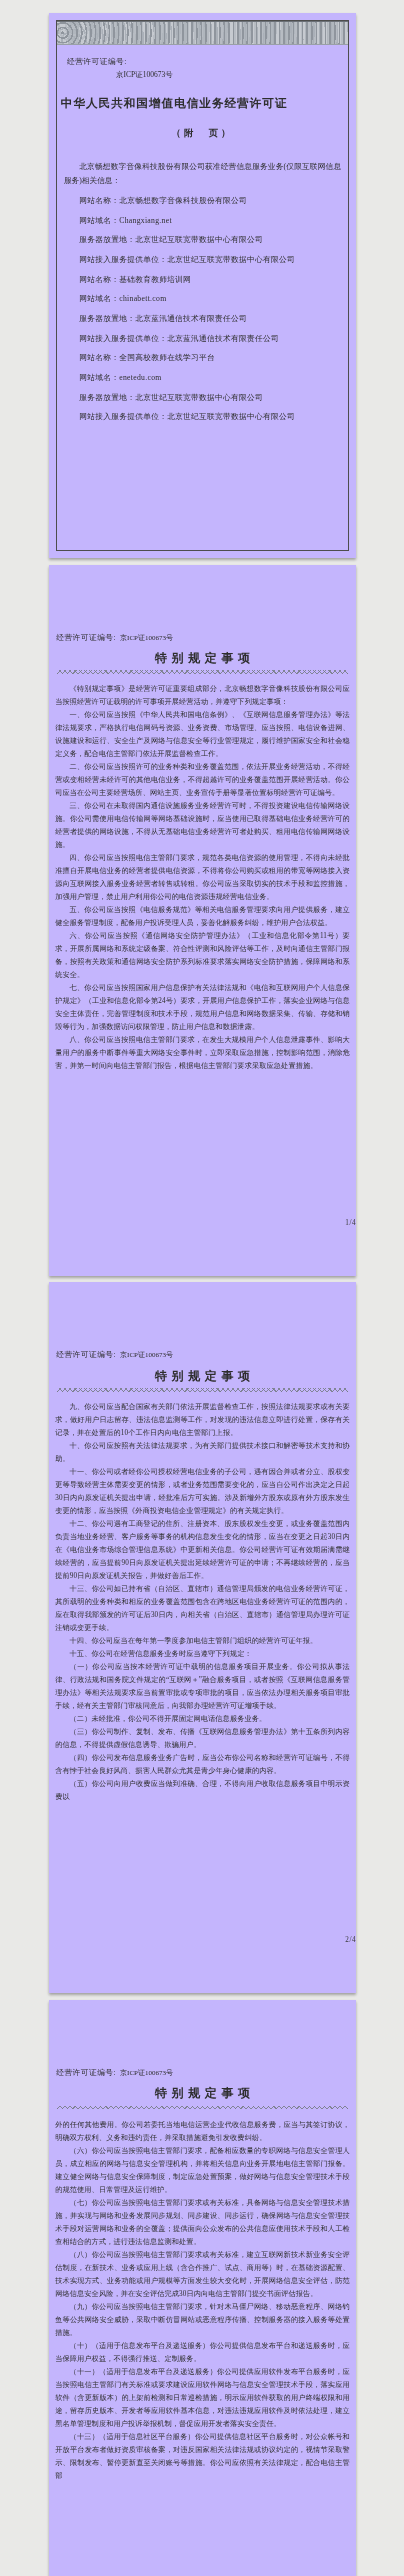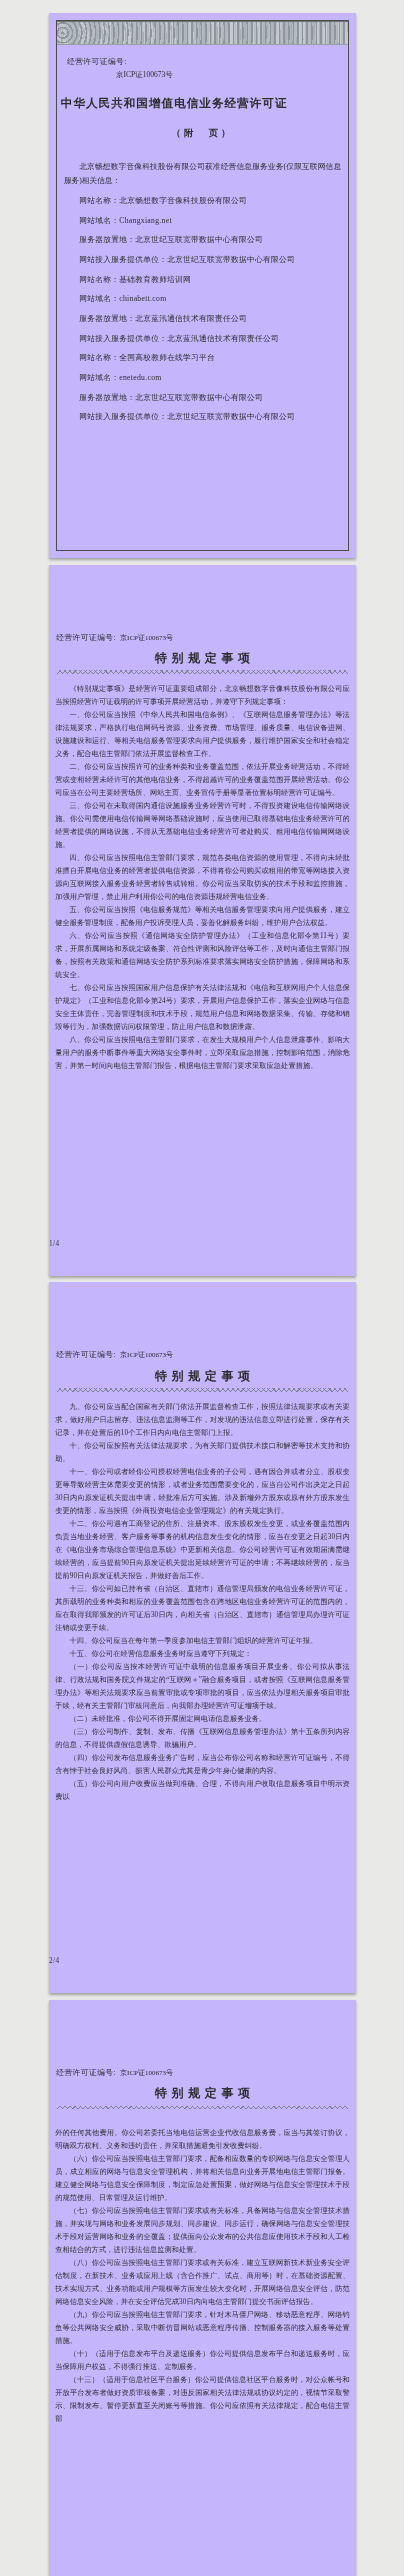--- a/index.html
+++ b/index.html
@@ -60,24 +60,24 @@
     height:3.6px;margin:3.6px 8.2px 6.2px;
     background:
       repeating-linear-gradient(45deg, rgba(118,124,132,.85) 0 0.8px, rgba(0,0,0,0) 0.8px 3.6px),
       repeating-linear-gradient(-45deg, rgba(118,124,132,.85) 0 0.8px, rgba(0,0,0,0) 0.8px 3.6px);
   }
   .terms-body{padding:3.1px 6.2px 0;}
   .para{
     margin:0;font-size:7.2px;line-height:13px;
     text-indent:2em;text-align:justify;letter-spacing:0.1px;
   }
-  .para.no-indent{text-indent:0;margin-top:8px;}
+  .para.no-indent{text-indent:0;}
   .page-num{
-    position:absolute;left:0;right:0;bottom:28px;
-    text-align:left;font-size:7.2px;letter-spacing:0.5px;color:#3a3a3a;
+    position:absolute;left:0;right:0;bottom:49px;
+    text-align:right;font-size:7.2px;letter-spacing:0.5px;color:#3a3a3a;
   }
 </style>
 </head>
 <body>
 
 <div class="stage">
 
   <section class="page page-cover">
     <div class="frame">
       <div class="ornate"></div>
@@ -109,21 +109,21 @@
   <section class="page page-terms">
     <div class="sheet-head">
       <span class="lic-label">经营许可证编号:</span>
       <span class="lic-no">京ICP证100673号</span>
     </div>
     <h2 class="terms-title">特别规定事项</h2>
     <div class="wavy"></div>
     <div class="terms-body">
 
     <p class="para">《特别规定事项》是经营许可证重要组成部分，北京畅想数字音像科技股份有限公司应当按照经营许可证载明的许可事项开展经营活动，并遵守下列规定事项：</p>
-        <p class="para">一、你公司应当按照《中华人民共和国电信条例》、《互联网信息服务管理办法》等法律法规要求，严格执行电信网码号资源、业务资费、市场管理、服务质量、电信设备进网、设施建设和运行、等相关电信服务管理要求向用户提供服务，履行维护国家安全和社会稳定义务，配合电信主管部门依法开展监督检查工作。</p>
+        <p class="para">一、你公司应当按照《中华人民共和国电信条例》、《互联网信息服务管理办法》等法律法规要求，严格执行电信网码号资源、业务资费、市场管理、应当按照、电信设备进网、设施建设和运行、安全生产及网络与信息安全等行业管理规定，履行维护国家安全和社会稳定义务，配合电信主管部门依法开展监督检查工作。</p>
         <p class="para">二、你公司应当按照许可的业务种类和业务覆盖范围，依法开展业务经营活动，不得经营或变相经营未经许可的其他电信业务，不得超越许可的业务覆盖范围开展经营活动。你公司应当在公司主要经营场所、网站主页、业务宣传手册等显著位置标明经营许可证编号。</p>
         <p class="para">三、你公司在未取得国内通信设施服务业务经营许可时，不得投资建设电信传输网络设施。你公司需使用电信传输网等网络基础设施时，应当使用已取得基础电信业务经营许可的经营者提供的网络设施，不得从无基础电信业务经营许可者处购买、租用电信传输网网络设施。</p>
         <p class="para">四、你公司应当按照电信主管部门要求，规范各类电信资源的使用管理，不得向未经批准擅自开展电信业务的经营者提供电信资源，不得将你公司购买或租用的带宽等网络接入资源向互联网接入服务业务经营者转售或转租。你公司应当采取切实的技术手段和监控措施，加强用户管理，禁止用户利用你公司的电信资源违规经营电信业务。</p>
         <p class="para">五、你公司应当按照《电信服务规范》等相关电信服务管理要求向用户提供服务，建立健全服务管理制度，配备用户投诉受理人员，妥善化解服务纠纷，维护用户合法权益。</p>
         <p class="para">六、你公司应当按照《通信网络安全防护管理办法》（工业和信息化部令第11号）要求，开展所属网络和系统定级备案、符合性评测和风险评估等工作，及时向通信主管部门报备，按照有关政策和通信网络安全防护系列标准要求落实网络安全防护措施，保障网络和系统安全。</p>
         <p class="para">七、你公司应当按照国家用户信息保护有关法律法规和《电信和互联网用户个人信息保护规定》（工业和信息化部令第24号）要求，开展用户信息保护工作，落实企业网络与信息安全主体责任，完善管理制度和技术手段，规范用户信息和网络数据采集、传输、存储和销毁等行为，加强数据访问权限管理，防止用户信息和数据泄露。</p>
         <p class="para">八、你公司应当按照电信主管部门要求，在发生大规模用户个人信息泄露事件、影响大量用户的服务中断事件等重大网络安全事件时，立即采取应急措施，控制影响范围，消除危害，并第一时间向电信主管部门报告，根据电信主管部门要求采取应急处置措施。</p>
       </div>
     <div class="page-num">1/4</div>
   </section>
@@ -161,20 +161,21 @@
     <h2 class="terms-title">特别规定事项</h2>
     <div class="wavy"></div>
     <div class="terms-body">
 
     <p class="para no-indent">外的任何其他费用。你公司若委托当地电信运营企业代收信息服务费，应当与其签订协议，明确双方权利、义务和违约责任，并采取措施避免引发收费纠纷。</p>
         <p class="para">（六）你公司应当按照电信主管部门要求，配备相应数量的专职网络与信息安全管理人员，成立相应的网络与信息安全管理机构，并将相关信息向业务开展地电信主管部门报备。建立健全网络与信息安全保障制度，制定应急处置预案，做好网络与信息安全管理技术手段的规范使用、日常管理及运行维护。</p>
         <p class="para">（七）你公司应当按照电信主管部门要求或有关标准，具备网络与信息安全管理技术措施，并实现与网络和业务发展同步规划、同步建设、同步运行，确保网络与信息安全管理技术手段对运营网络和业务的全覆盖；提供面向公众发布的公共信息应使用技术手段和人工检查相结合的方式，进行违法信息监测和处置。</p>
         <p class="para">（八）你公司应当按照电信主管部门要求或有关标准，建立互联网新技术新业务安全评估制度，在新技术、业务或应用上线（含合作推广、试点、商用等）时，在基础资源配置、技术实现方式、业务功能或用户规模等方面发生较大变化时，开展网络信息安全评估，防范网络信息安全风险，并在安全评估完成30日内向电信主管部门提交书面评估报告。</p>
         <p class="para">（九）你公司应当按照电信主管部门要求，针对木马僵尸网络、移动恶意程序、网络钓鱼等公共网络安全威胁，采取中断仿冒网站或恶意程序传播、控制服务器的接入服务等处置措施。</p>
         <p class="para">（十）（适用于信息发布平台及递送服务）你公司提供信息发布平台和递送服务时，应当保障用户权益，不得强行推送、定制服务。</p>
+        <p class="para">（十一）（适用于信息发布平台及递送服务）你公司提供应用软件发布平台服务时，应当按照电信主管部门有关标准或要求建设应用软件网络与信息安全管理技术手段，落实应用软件（含更新版本）的上架前检测和日常巡检措施，明示应用软件获取的用户终端权限和用途，留存历史版本、开发者等应用软件基本信息，对违法违规应用软件及时依法处理，建立黑名单管理制度和用户投诉举报机制，督促应用开发者落实安全责任。</p>
         <p class="para">（十三）（适用于信息社区平台服务）你公司提供信息社区平台服务时，对公众帐号和开放平台发布者做好资质审核备案，对违反国家相关法律法规或协议约定的，视情节采取警示、限制发布、暂停更新直至关闭账号等措施。你公司应依照有关法律规定，配合电信主管部</p>
       </div>
     <div class="page-num">3/4</div>
   </section>
 
   <section class="page page-terms page-last">
     <div class="sheet-head">
       <span class="lic-label">经营许可证编号:</span>
       <span class="lic-no">京ICP证100673号</span>
     </div>

